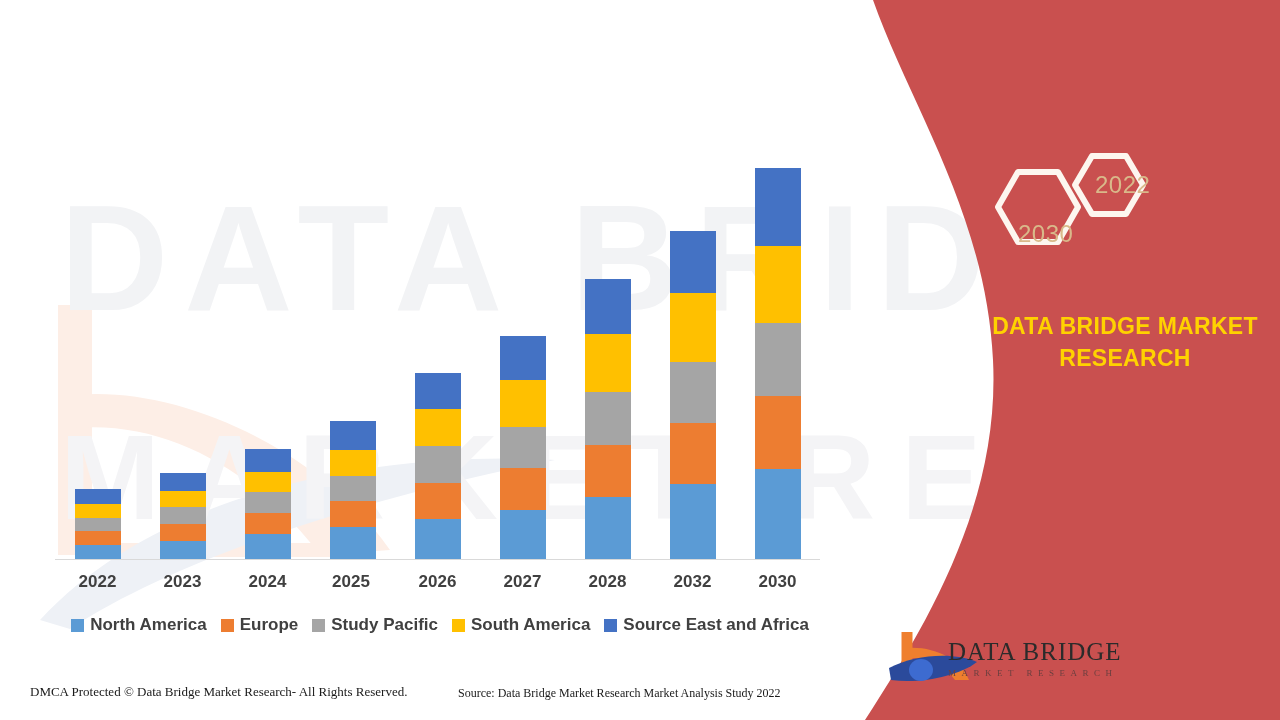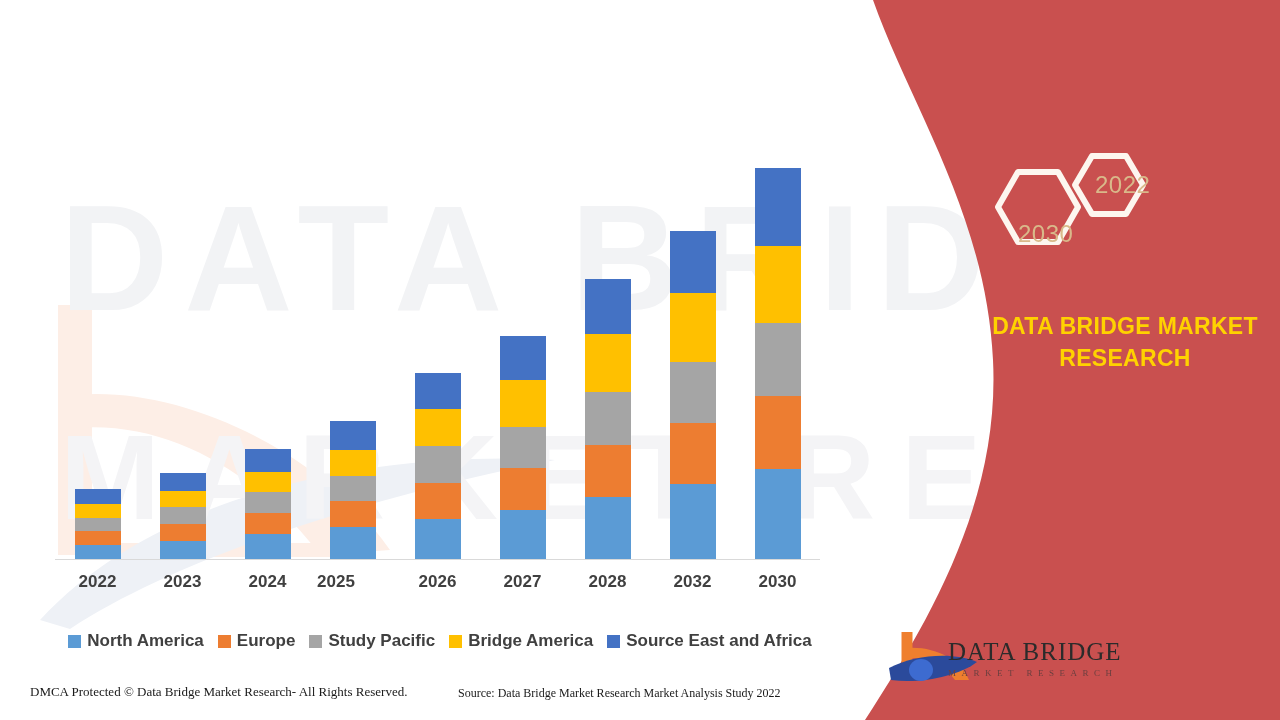--- a/index.html
+++ b/index.html
@@ -91,21 +91,21 @@
   .xlab{
     position:absolute;width:70px;text-align:center;
     font-size:17px;font-weight:700;color:#404040;
   }
 
   
   .legend{
     position:absolute;left:55px;top:615px;width:770px;
     display:flex;align-items:center;justify-content:center;gap:14px;
   }
-  .leg-item{display:flex;align-items:center;gap:6px;margin-top:16px;}
+  .leg-item{display:flex;align-items:center;gap:6px;}
   .leg-swatch{width:13px;height:13px;display:inline-block;}
   .leg-text{font-size:17px;font-weight:700;color:#404040;white-space:nowrap;}
 
   
   .foot-left{
     position:absolute;left:30px;top:684px;
     font-family:"Liberation Serif", serif;
     font-size:13px;color:#1a1a1a;white-space:nowrap;
   }
   .foot-right{
@@ -202,21 +202,21 @@
           <div class="seg" style="background: rgb(255, 192, 0); height: 77.5897px;"></div>
           <div class="seg" style="background: rgb(68, 114, 196); height: 77.5897px;"></div>
         </div>
       </div>
   </div>
 
   <div class="xlabels" id="xlabels">
       <div class="xlab" style="left: 7.5px;">2022</div>
       <div class="xlab" style="left: 92.5px;">2023</div>
       <div class="xlab" style="left: 177.5px;">2024</div>
-      <div class="xlab" style="left: 246px;">2025</div>
+      <div class="xlab" style="left: 261px;">2025</div>
       <div class="xlab" style="left: 347.5px;">2026</div>
       <div class="xlab" style="left: 432.5px;">2027</div>
       <div class="xlab" style="left: 517.5px;">2028</div>
       <div class="xlab" style="left: 602.5px;">2032</div>
       <div class="xlab" style="left: 687.5px;">2030</div>
     </div>
 
   <div class="legend" id="legend">
       <div class="leg-item">
         <span class="leg-swatch" style="background: rgb(91, 155, 213);"></span>
@@ -225,21 +225,21 @@
       <div class="leg-item">
         <span class="leg-swatch" style="background: rgb(237, 125, 49);"></span>
         <span class="leg-text">Europe</span>
       </div>
       <div class="leg-item">
         <span class="leg-swatch" style="background: rgb(165, 165, 165);"></span>
         <span class="leg-text">Study Pacific</span>
       </div>
       <div class="leg-item">
         <span class="leg-swatch" style="background: rgb(255, 192, 0);"></span>
-        <span class="leg-text">Bridge America</span>
+        <span class="leg-text">South America</span>
       </div>
       <div class="leg-item">
         <span class="leg-swatch" style="background: rgb(68, 114, 196);"></span>
         <span class="leg-text">Source East and Africa</span>
       </div>
     </div>
 
   <div class="foot-left">DMCA Protected © Data Bridge Market Research- All Rights Reserved.</div>
   <div class="foot-right">Source: Data Bridge Market Research Market Analysis Study 2022</div>
 

